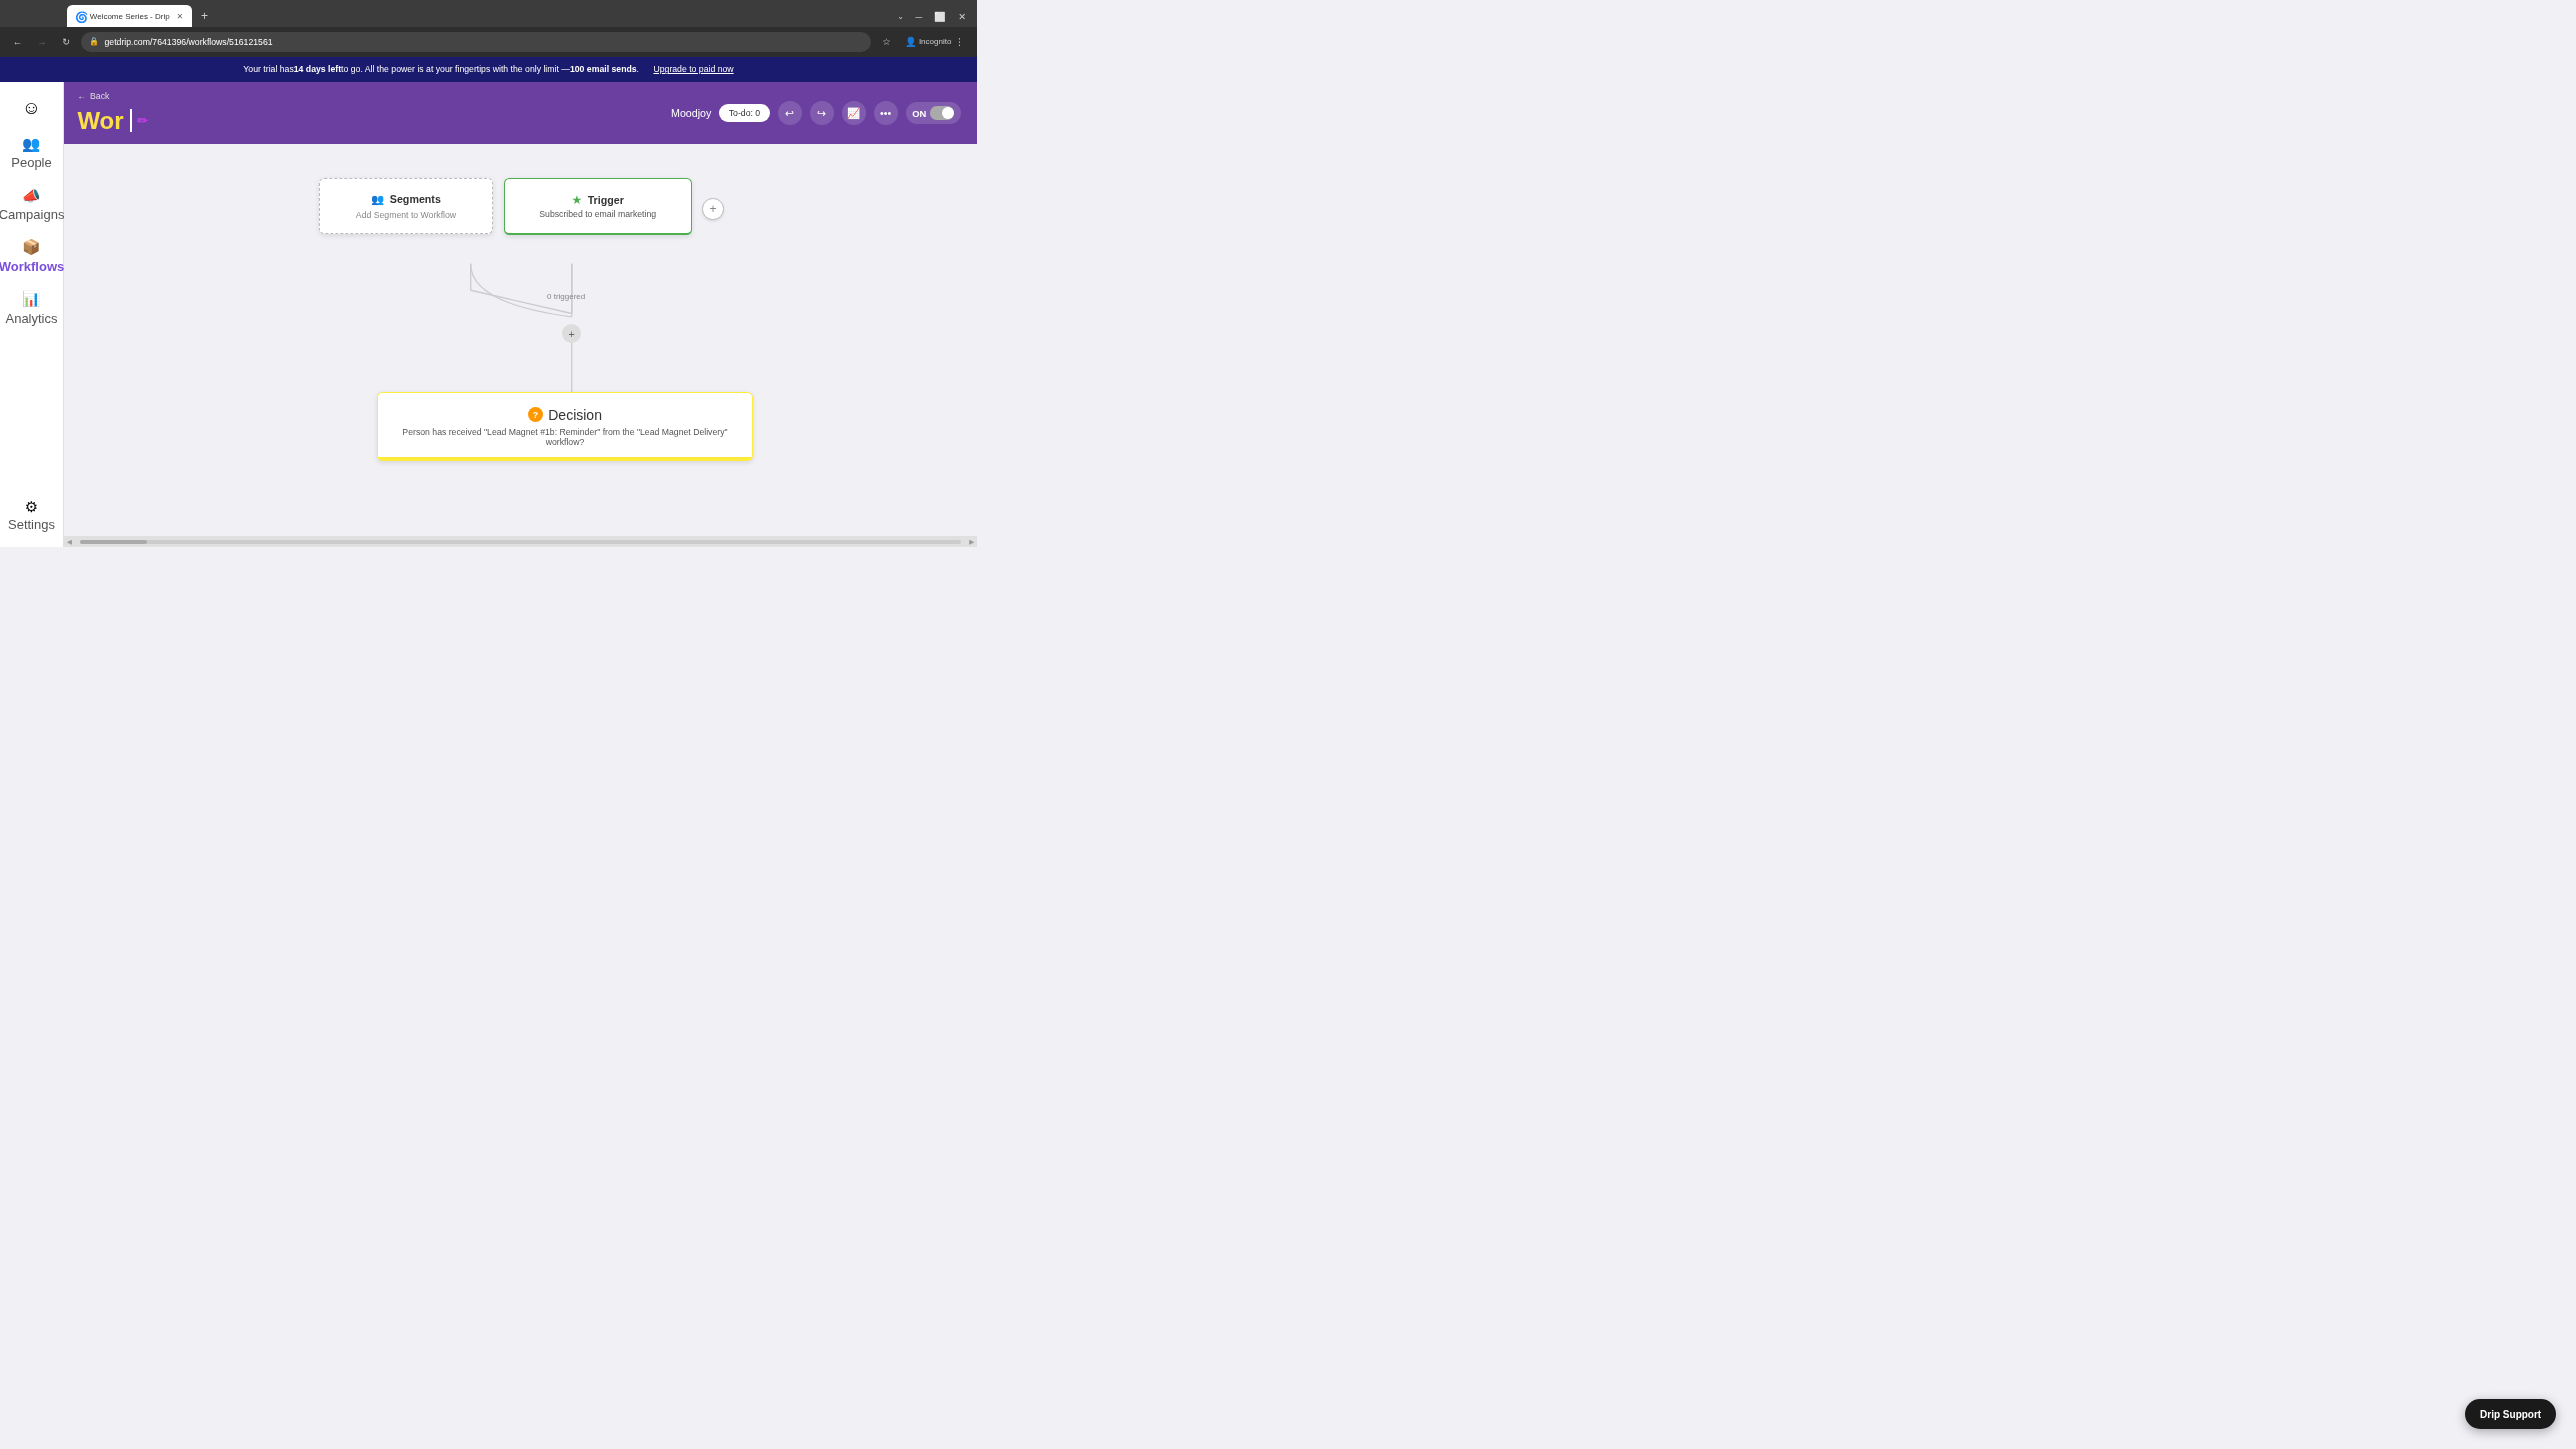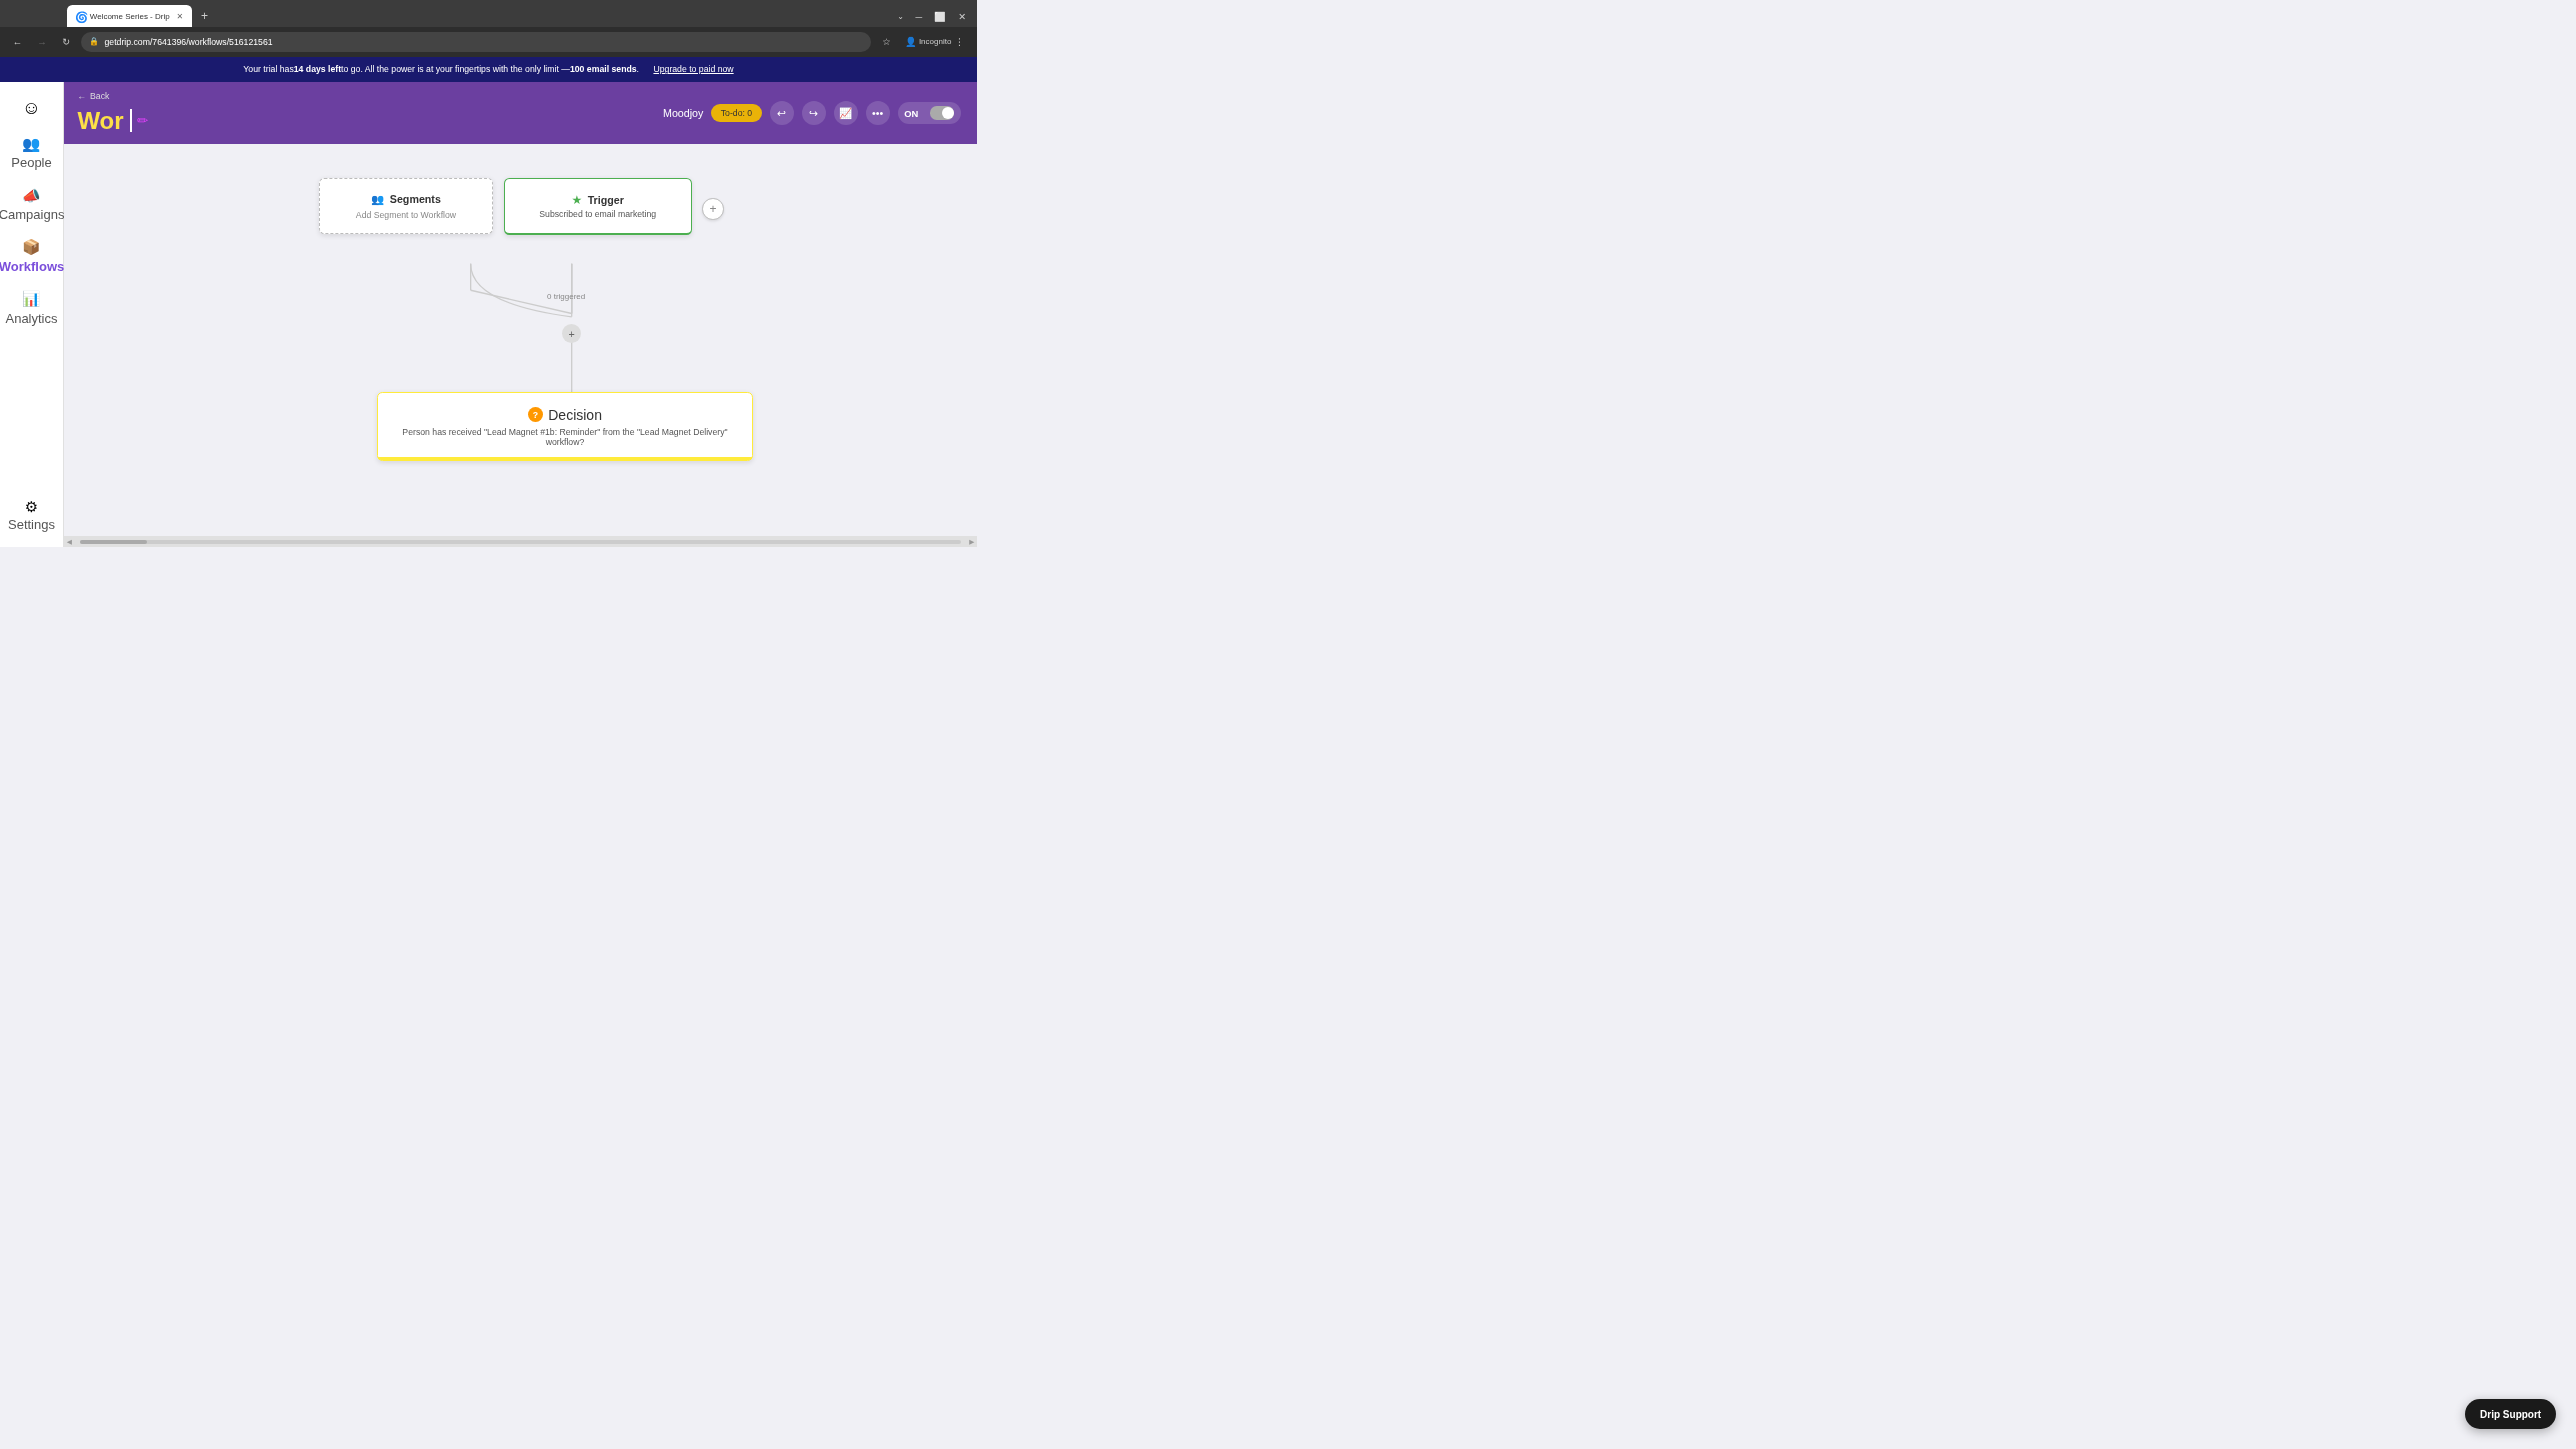--- a/index.html
+++ b/index.html
@@ -45,23 +45,23 @@
     .header-left { display: flex; flex-direction: column; gap: 5.4px; }
     .back-link { display: flex; align-items: center; gap: 4px; color: #ddd; font-size: 8.7px; cursor: pointer; }
     .workflow-title-row { display: flex; align-items: center; gap: 5.4px; }
     .workflow-title { font-size: 24px; font-weight: 700; color: #fde047; }
     .edit-icon { color: #e040fb; font-size: 13.4px; cursor: pointer; }
     .cursor-line { display: inline-block; width: 1.3px; height: 23px; background: #fff; vertical-align: middle; animation: blink 1s step-end infinite; margin-left: 1.3px; }
     @keyframes blink { 0%,100%{opacity:1} 50%{opacity:0} }
 
     .header-right { display: flex; align-items: center; gap: 8px; margin-left: 20px; }
     .header-user { color: #fff; font-size: 10.7px; font-weight: 500; }
-    .todo-btn { background: #eab308; color: #333; border: none; border-radius: 13.4px; padding: 4px 9.4px; font-size: 8.7px; cursor: pointer; }
+    .todo-btn { background: #ffffff; color: #333; border: none; border-radius: 13.4px; padding: 4px 9.4px; font-size: 8.7px; cursor: pointer; }
     .header-icon-btn { width: 24px; height: 24px; background: rgba(255,255,255,0.15); border: none; border-radius: 50%; cursor: pointer; display: flex; align-items: center; justify-content: center; color: #fff; font-size: 10.7px; }
-    .on-toggle { display: flex; align-items: center; gap: 12px; background: rgba(255,255,255,0.15); border-radius: 13.4px; padding: 4px 6.7px; }
+    .on-toggle { display: flex; align-items: center; gap: 4px; background: rgba(255,255,255,0.15); border-radius: 13.4px; padding: 4px 6.7px; }
     .on-label { color: #fff; font-weight: 700; font-size: 9.4px; }
     .toggle-switch { width: 24px; height: 13.4px; background: #ccc; border-radius: 6.7px; position: relative; cursor: pointer; }
     .toggle-switch.on { background: #aaa; }
     .toggle-knob { width: 12px; height: 12px; background: #fff; border-radius: 50%; position: absolute; top: 0.7px; right: 0.7px; transition: left 0.2s; }
 
     
     .workflow-canvas { flex: 1; background: #f0f0f5; position: relative; overflow: hidden; }
 
     .workflow-node { border-radius: 5.4px; background: #fff; box-shadow: 0 1.3px 5.4px rgba(0,0,0,0.1); cursor: pointer; }
 

